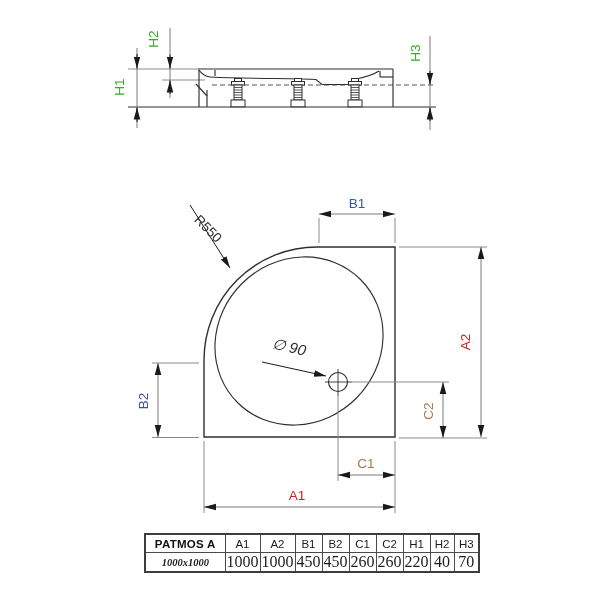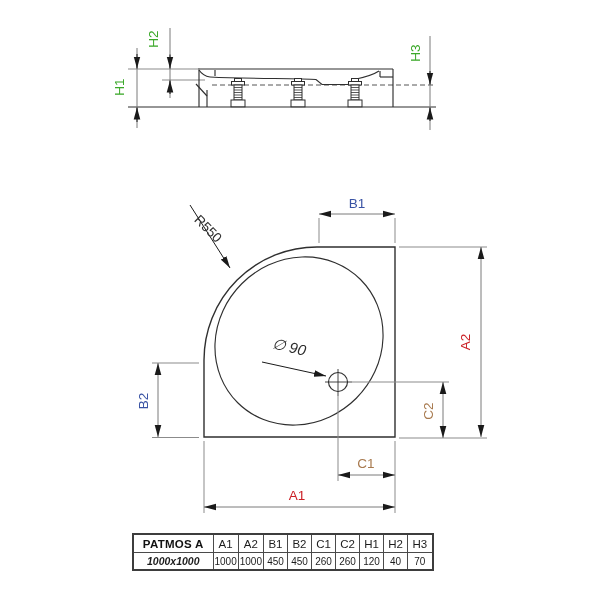--- a/index.html
+++ b/index.html
@@ -17,28 +17,28 @@
   .diam{font-style:italic;font-size:15px;}
   .ln{stroke:#2f2f2f;stroke-width:1.4;fill:none;}
   .thin{stroke-width:1.15;}
   .ext{stroke:#8b8b8b;stroke-width:1;fill:none;}
   .dim{stroke:#7a7a7a;stroke-width:1;fill:none;}
   .dash{stroke:#555;stroke-width:1;stroke-dasharray:5,3;fill:none;}
   .arrseg{stroke:#1a1a1a;stroke-width:1;fill:none;}
   .wfill{fill:#ffffff;stroke:#2f2f2f;stroke-width:1;}
   .thread{stroke:#2f2f2f;stroke-width:.8;}
 
-  .spec-table{position:absolute;left:132px;top:533px;}
+  .spec-table{position:absolute;left:144px;top:533px;}
   .spec-table table{border-collapse:collapse;border:2px solid #3d3d3d;}
   .spec-table td{
     border:1px solid #4a4a4a;text-align:center;vertical-align:middle;
-    font-size:10px;color:#1c1c1c;padding:0 1px;
+    font-size:16px;color:#1c1c1c;padding:0 1px;
   }
   .spec-table tr.hdr td{height:17px;font-size:11.5px;}
-  .spec-table tr.val td{height:16px;}
+  .spec-table tr.val td{height:16px;font-family:Liberation Serif, serif;}
   td.model{font-size:13.5px;font-weight:600;letter-spacing:.3px;color:#111;}
   td.size{font-size:10.5px;font-weight:bold;font-style:italic;}
   .c-red{color:#cb2026;}
   .c-blue{color:#3953a4;}
   .c-brown{color:#a87a4f;}
   .c-green{color:#3aa828;}
 </style>
 </head>
 <body>
 
@@ -227,21 +227,21 @@
       <td class="c-green">H3</td>
     </tr>
     <tr class="val">
       <td class="size">1000x1000</td>
       <td>1000</td>
       <td>1000</td>
       <td>450</td>
       <td>450</td>
       <td>260</td>
       <td>260</td>
-      <td>120</td>
+      <td>220</td>
       <td>40</td>
       <td>70</td>
     </tr>
   </tbody>
       </table>
 </div>
 
 </div>
 
 </body></html>

